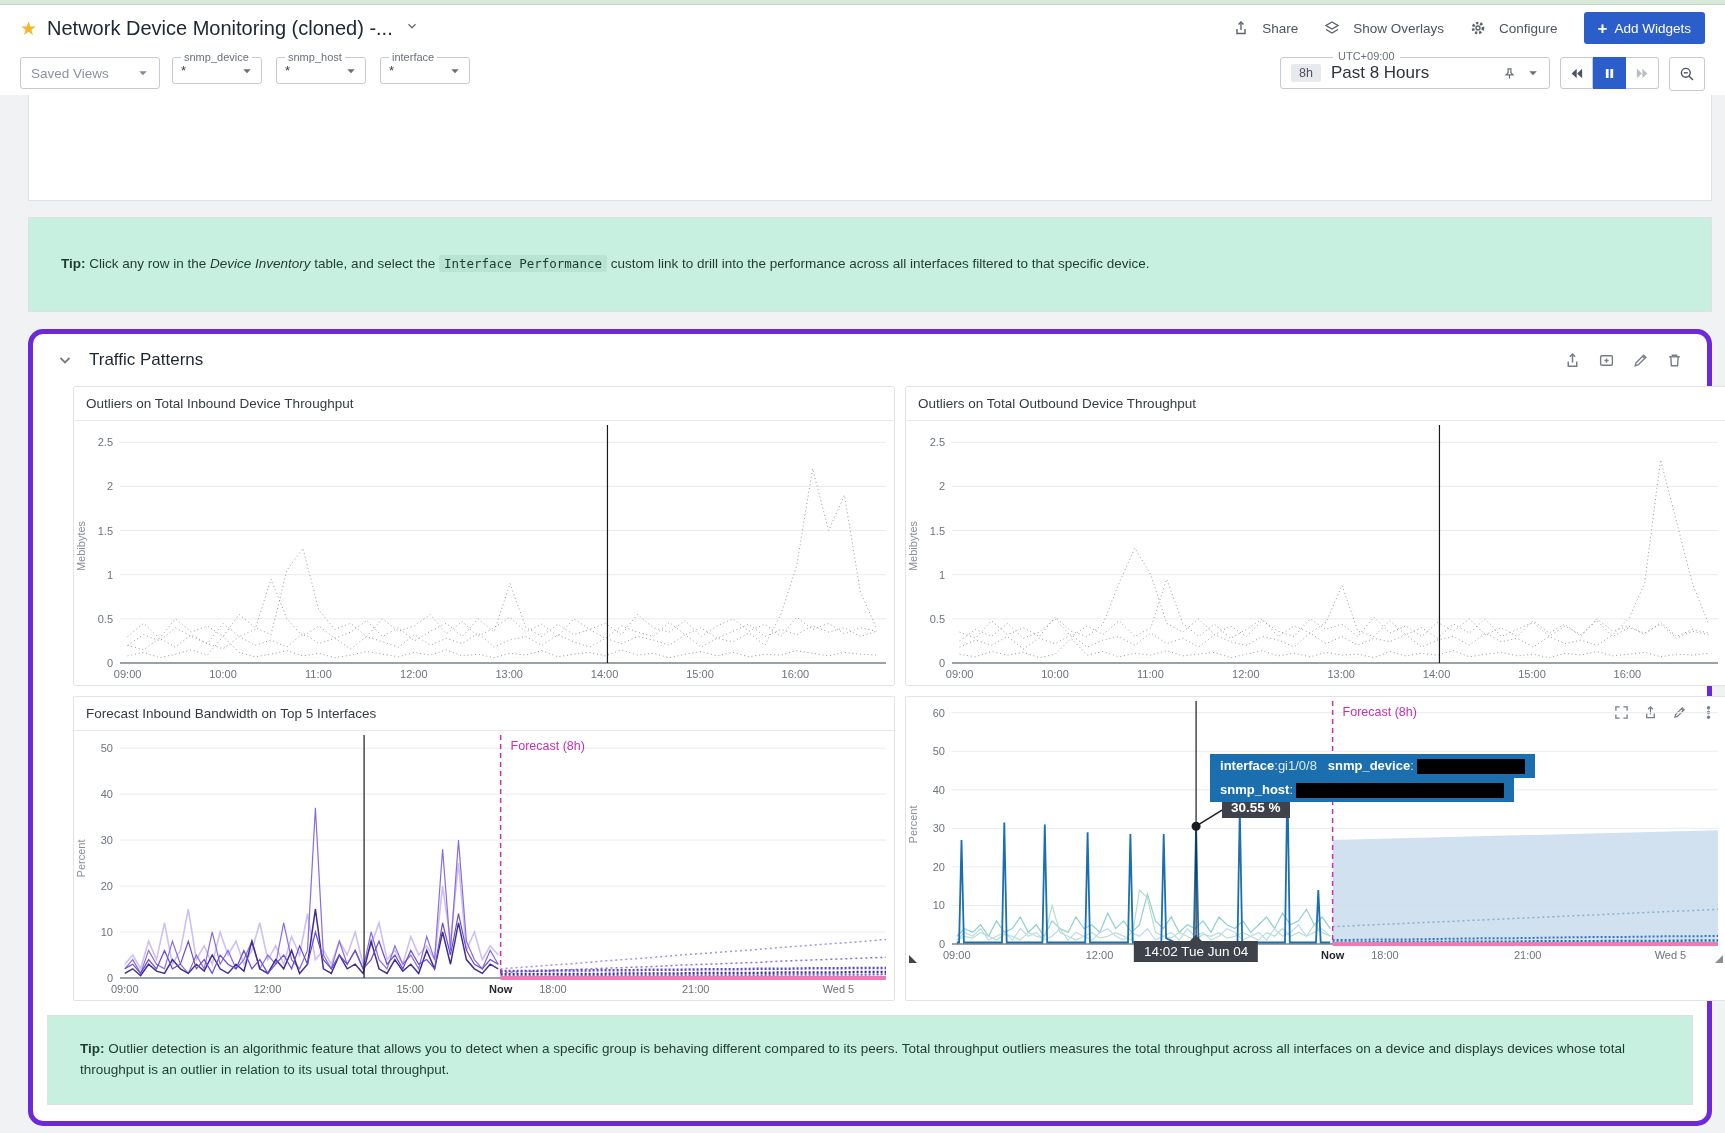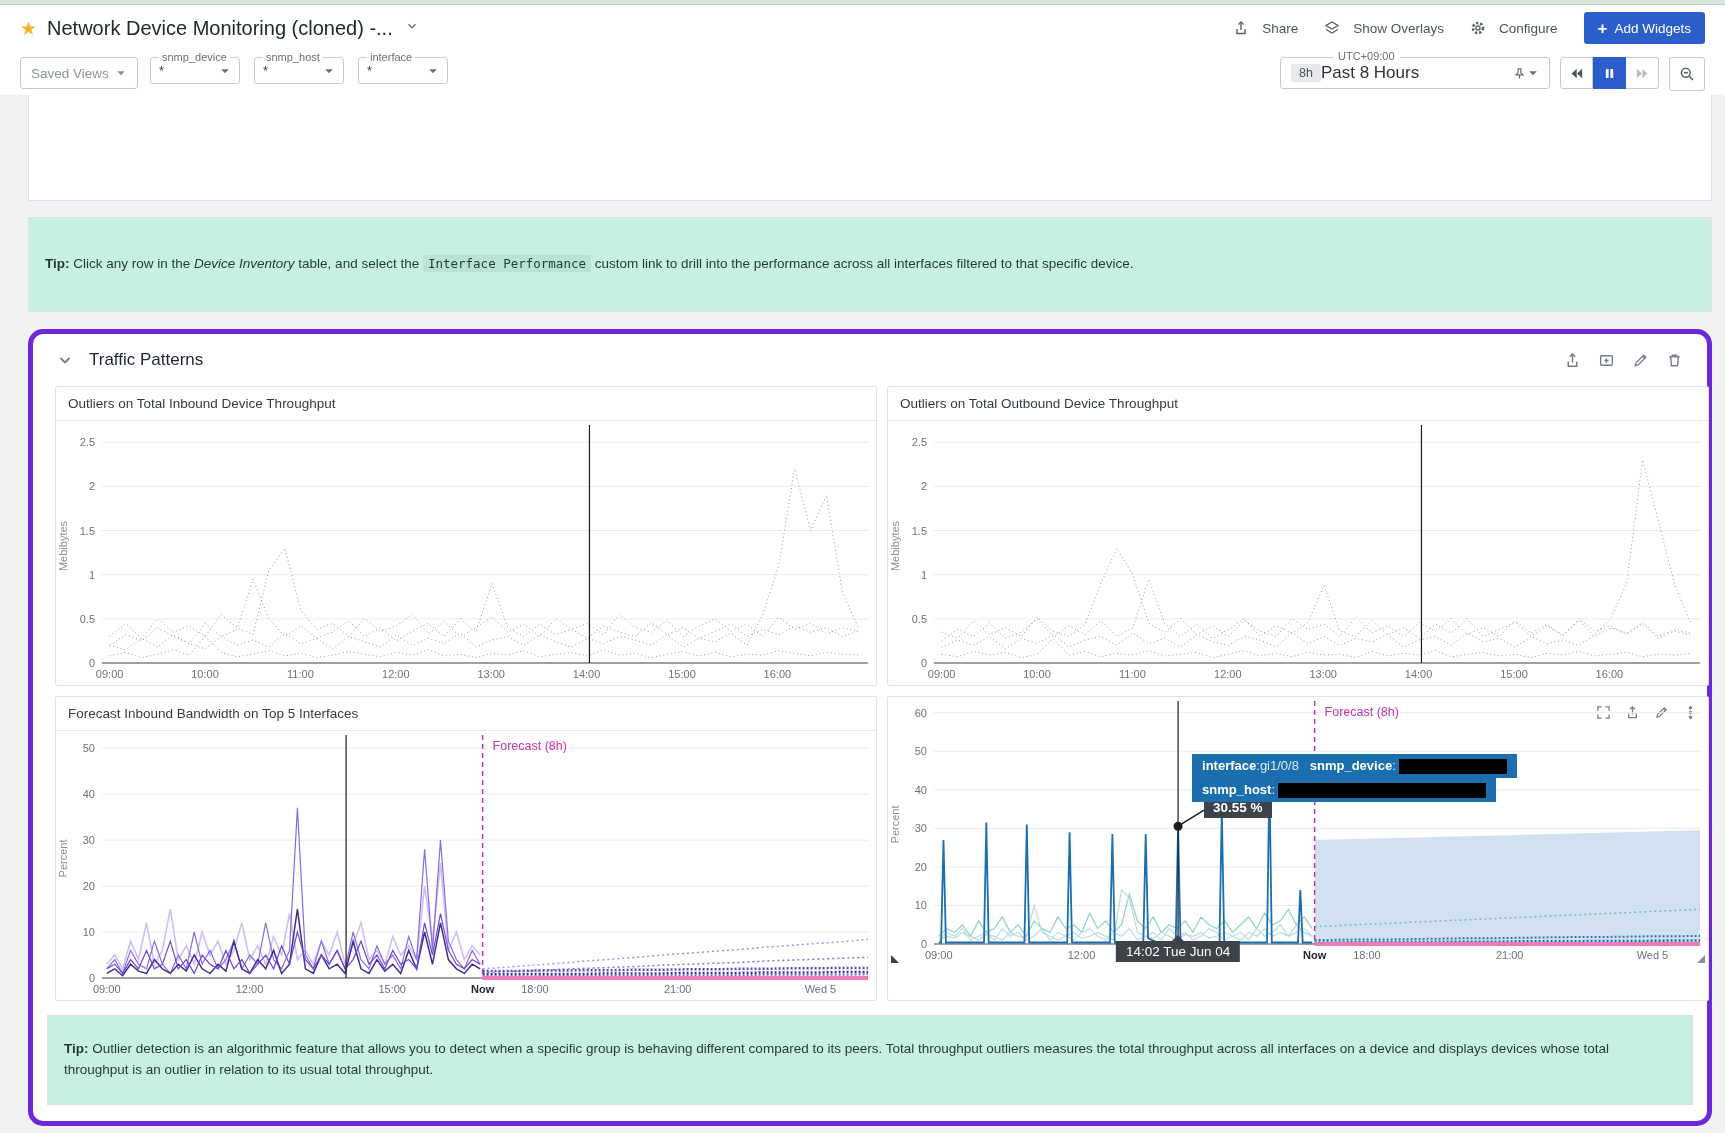--- a/index.html
+++ b/index.html
@@ -11,54 +11,54 @@
   .star{color:#f7b42c;font-size:19px;margin-right:10px;}
   .dash-title{font-size:20px;color:#202833;}
   .title-caret{margin-left:12px;color:#6b7078;}
   .hdr-spacer{flex:1;}
   .hdr-actions{display:flex;align-items:center;gap:26px;}
   .hdr-link{display:flex;align-items:center;gap:13px;font-size:13.5px;color:#4d5361;cursor:pointer;}
   .hdr-link svg{stroke:#5b616d;}
   .btn-primary{display:flex;align-items:center;gap:7px;background:#2c5ecb;color:#fff;font-size:13.5px;
     height:32px;padding:0 14px;border-radius:3px;border:none;cursor:pointer;}
   .btn-primary .plus{font-size:17px;font-weight:bold;line-height:1;}
-  .saved-views{display:flex;align-items:center;justify-content:space-between;width:118px;height:32px;margin-top:6px;
+  .saved-views{display:flex;align-items:center;justify-content:space-between;width:140px;height:32px;margin-top:6px;
     border:1px solid #c6cad2;border-radius:3px;padding:0 10px;color:#8d939e;font-size:13.5px;box-sizing:border-box;background:#fff;cursor:pointer;}
   .tvar{margin-left:12px;border:1px solid #c6cad2;border-radius:3px;padding:0 8px 5px;min-width:72px;background:#fff;cursor:pointer;}
   .tvar legend{font-size:11px;color:#697078;padding:0 3px;}
   .tvar-inner{display:flex;align-items:center;justify-content:space-between;gap:16px;font-size:13px;color:#3b4048;}
   .time-area{position:relative;display:flex;align-items:center;height:32px;margin-top:6px;border:1px solid #c6cad2;
-    border-radius:3px;padding:0 10px;background:#fff;min-width:270px;box-sizing:border-box;cursor:pointer;}
+    border-radius:3px;padding:0 10px;gap:10px;background:#fff;min-width:270px;box-sizing:border-box;cursor:pointer;}
   .tz-label{position:absolute;top:-8px;left:52px;background:#fff;padding:0 5px;font-size:11px;color:#697078;}
   .chip{background:#e7e9ed;border-radius:2px;padding:2px 8px;font-size:12.5px;color:#4d5361;}
   .time-label{font-size:17px;color:#2f343c;flex:1;}
   .playback{display:flex;margin-top:6px;margin-left:10px;}
   .pb-btn{width:33px;height:32px;display:flex;align-items:center;justify-content:center;border:1px solid #c6cad2;
     background:#fff;box-sizing:border-box;cursor:pointer;}
   .pb-btn:first-child{border-radius:3px 0 0 3px;}
   .pb-btn:last-child{border-radius:0 3px 3px 0;border-left:none;}
   .pb-active{background:#2c5ecb;border-color:#2c5ecb;}
   .zoomout-btn{width:34px;height:32px;margin-top:6px;margin-left:10px;border:1px solid #c6cad2;border-radius:3px;
     background:#fff;display:flex;align-items:center;justify-content:center;cursor:pointer;}
   .content{position:absolute;top:95px;left:0;right:0;bottom:0;padding:0 13px 0 28px;box-sizing:border-box;}
   .scrolled-widget{height:106px;background:#fff;border:1px solid #e0e1e5;border-top:none;box-sizing:border-box;}
-  .tip-banner{background:#c8f0e0;border:1px solid #dfe0e4;display:flex;align-items:center;padding:6px 16px;
+  .tip-banner{background:#c8f0e0;border:1px solid #dfe0e4;display:flex;align-items:center;padding:6px 32px;
     font-size:13.5px;color:#1d3b33;line-height:1.55;box-sizing:border-box;}
   .tip1{height:95px;margin-top:16px;}
   .tip2{min-height:90px;margin:14px;}
   .seg-bold{font-weight:bold;}
   .seg-italic{font-style:italic;}
   .seg-code{font-family:"DejaVu Sans Mono",monospace;background:#b9e3d2;padding:1px 5px;font-size:12.5px;border-radius:2px;}
   .group{background:#fff;border:5px solid #6d28d9;border-radius:15px;margin-top:17px;padding-bottom:2px;}
   .group-header{height:52px;display:flex;align-items:center;padding:0 24px;}
   .group-title{font-size:17px;color:#1e2530;margin-left:16px;font-weight:500;}
   .group-icons{margin-left:auto;display:flex;align-items:center;gap:17px;}
   .icon-btn{background:none;border:none;padding:0;cursor:pointer;display:flex;align-items:center;}
   .icon-btn svg{stroke:#777d88;}
-  .charts-grid{display:grid;grid-template-columns:1fr 1fr;gap:10px;margin:0 2px;padding-left:20px;}
+  .charts-grid{display:grid;grid-template-columns:1fr 1fr;gap:10px;margin:0 20px;padding-left:20px;}
   .chart{background:#fff;border:1px solid #e2e3e7;border-radius:2px;box-sizing:border-box;position:relative;}
   .chart-title{padding:9px 12px;font-size:13.5px;color:#363b42;border-bottom:1px solid #e8e9ec;position:relative;}
   .chart-icons{position:absolute;right:10px;top:8px;display:flex;gap:14px;align-items:center;}
   .chart-icons svg{stroke:#777d88;}
   .plot-wrap{position:relative;}
   .plot-wrap svg{display:block;}
   text.tick{font-size:11px;fill:#6d727b;font-family:"Liberation Sans",sans-serif;}
   text.tick.bold{font-weight:bold;fill:#23272e;}
   text.ylab{fill:#8a909a;}
   text.flab{font-size:12.5px;font-family:"Liberation Sans",sans-serif;}

